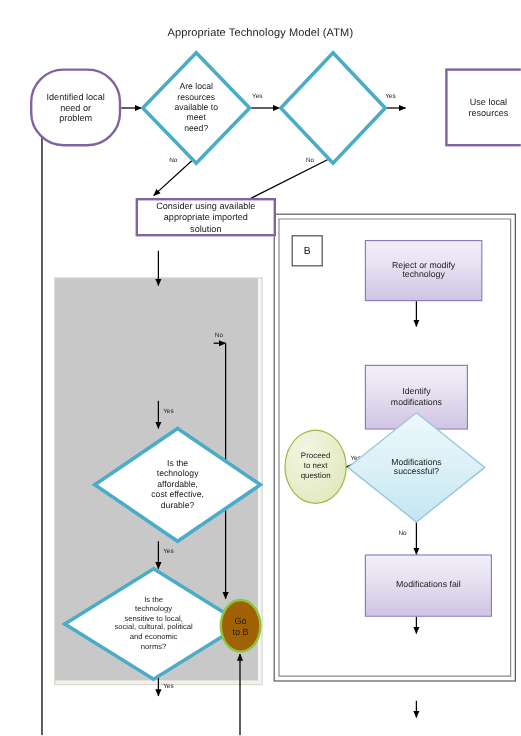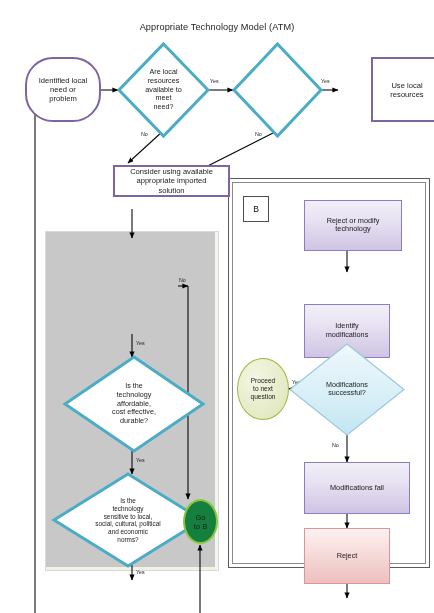--- a/index.html
+++ b/index.html
@@ -42,21 +42,21 @@
   }
 
   
   .diamond{position:absolute;}
   .diamond svg{position:absolute;left:0;top:0;overflow:visible;}
   .diamond .nodetext{font-size:7.2px;color:#1a1a1a;}
 
   
   .ellipse{position:absolute;box-sizing:border-box;border-radius:50%;}
   .ellipse-green-white{
-    background:#15803d;border:2px solid #8CC63E;
+    background:#a16207;border:2px solid #8CC63E;
     font-size:7.6px;color:#1a1a1a;
   }
   .ellipse-green-fill{
     background:radial-gradient(ellipse at 35% 30%,#f3f6e2 0%,#e6ecc9 60%,#dbe4b6 100%);
     border:1.2px solid #9CB83F;
     font-size:6.6px;color:#1a1a1a;
   }
 
   
   .panel-gray{
@@ -198,21 +198,21 @@
 resources</div>
   </div>
 
   <div class="rect rect-purple-outline" style="left:65px;top:165px;width:117px;height:32px;margin-left:48px;">
     <div class="nodetext">Consider using available
 appropriate imported
 solution</div>
   </div>
 
 
-  <div class="diamond" style="left:64px;top:356px;width:140px;height:96px;">
+  <div class="diamond" style="left:78px;top:356px;width:140px;height:96px;">
     <svg width="140" height="96" viewBox="0 0 140 96">
       <polygon points="70,1 139,48 70,95 1,48" fill="#ffffff" stroke="#4BACC6" stroke-width="3"></polygon>
     </svg>
     <div class="nodetext">Is the
 technology
 affordable,
 cost effective,
 durable?</div>
   </div>
 
@@ -261,17 +261,14 @@
   <div class="ellipse ellipse-green-fill" style="left:237px;top:358px;width:52px;height:62px;">
     <div class="nodetext">Proceed
 to next
 question</div>
   </div>
 
   <div class="rect rect-purple-grad" style="left:304px;top:462px;width:106px;height:52px;">
     <div class="nodetext">Modifications fail</div>
   </div>
 
-  <div class="rect rect-pink-grad" style="left:304px;top:528px;width:86px;height:56px;">
-    <div class="nodetext">Reject</div>
-  </div>
 
 </div>
 
 </body></html>

